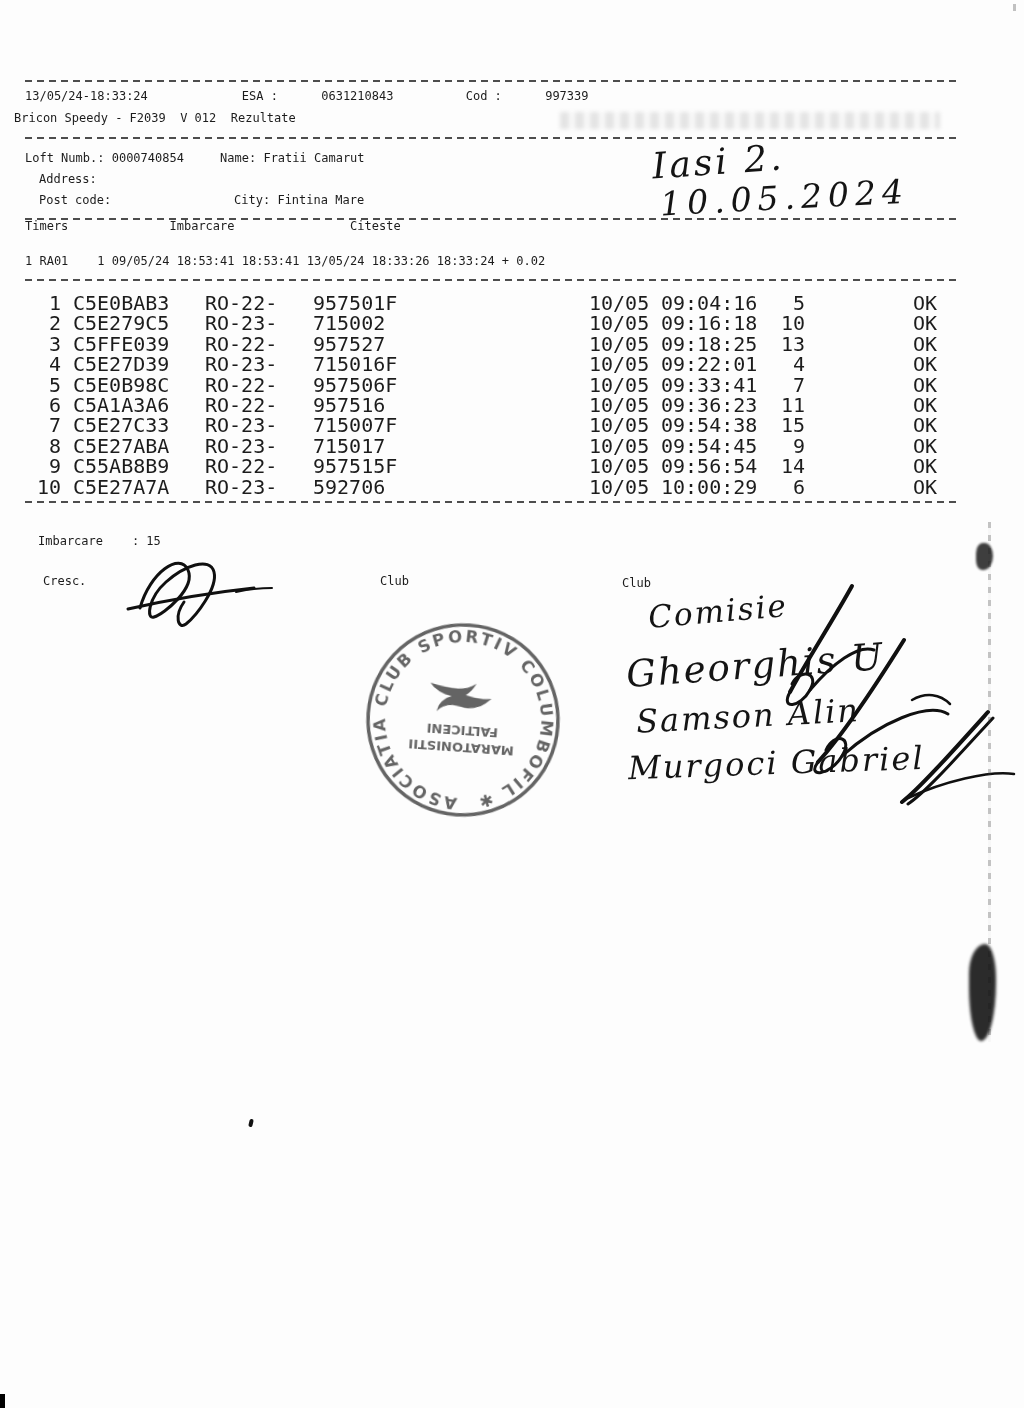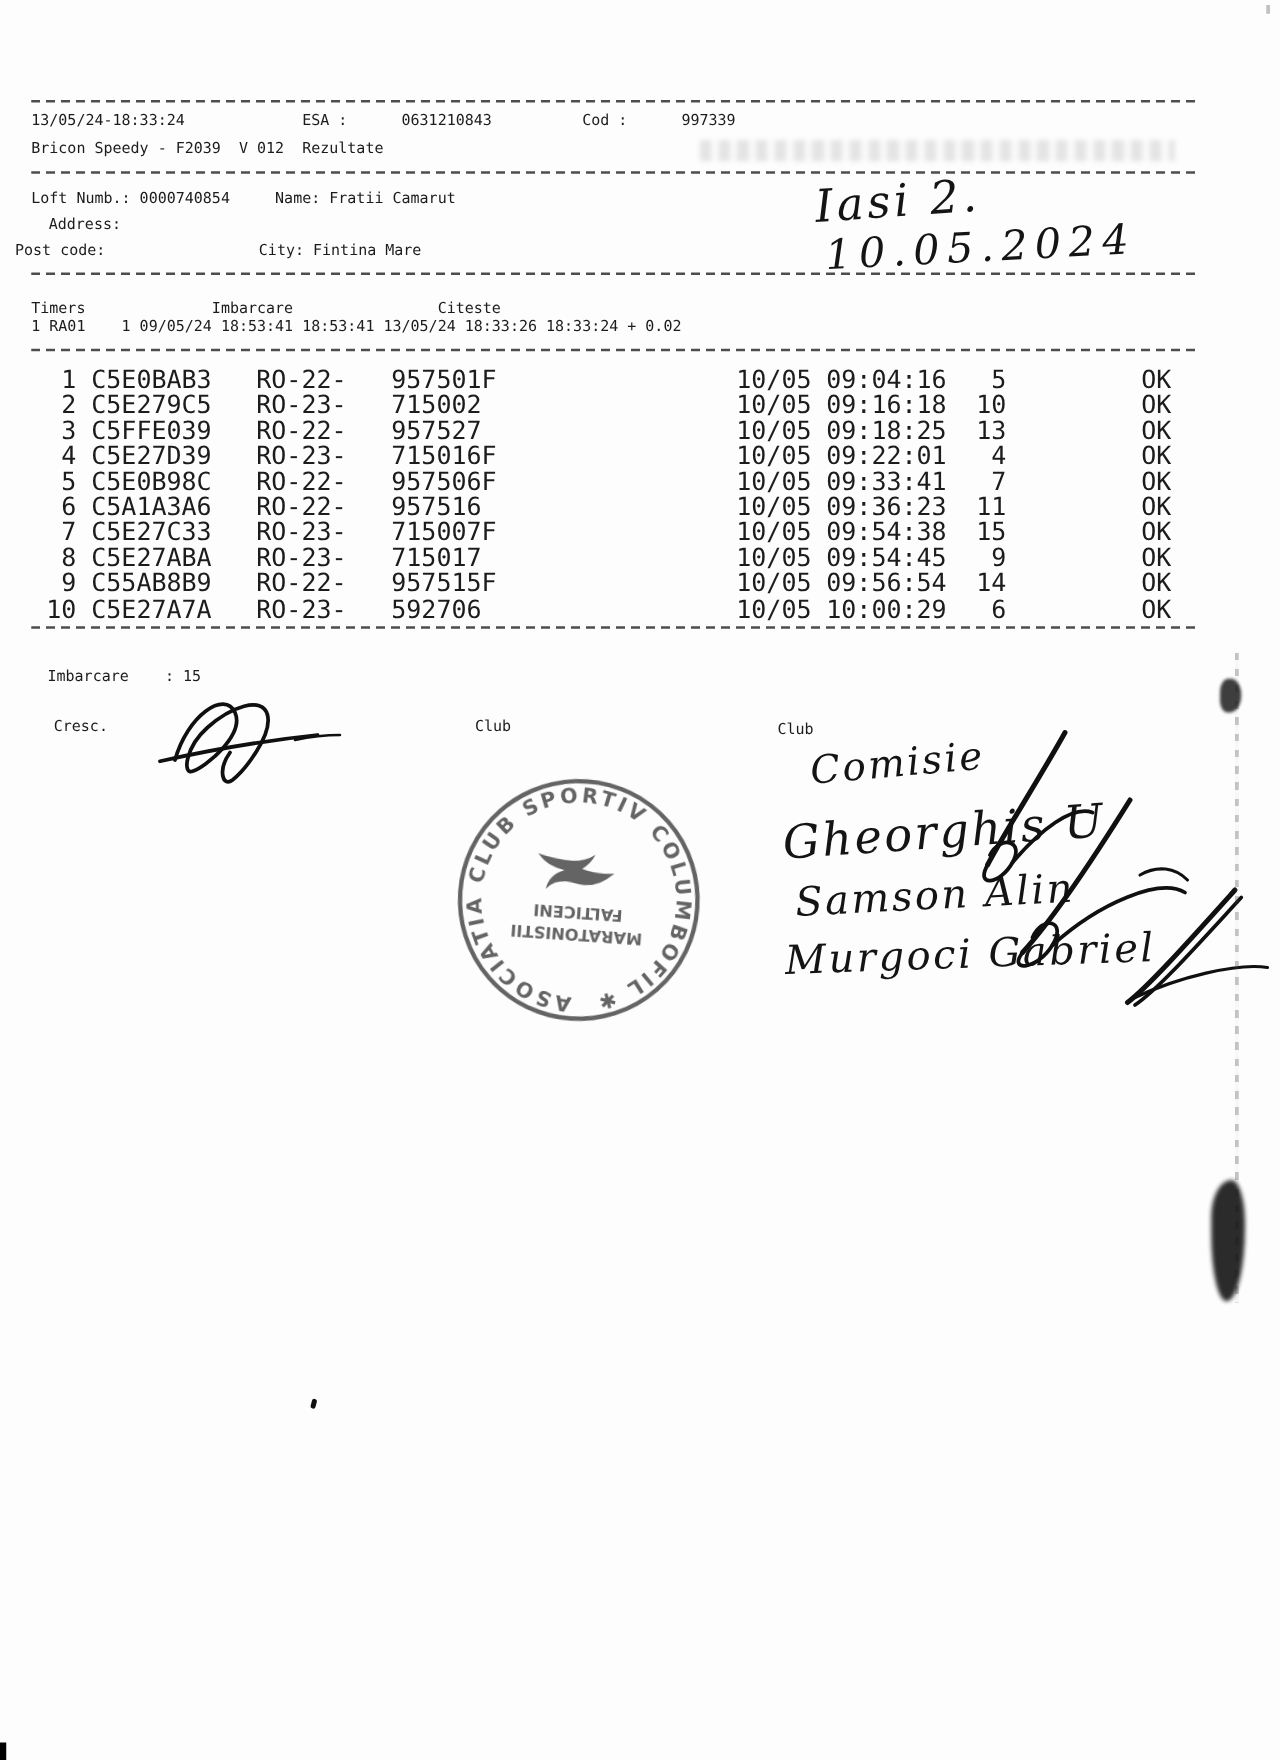--- a/index.html
+++ b/index.html
@@ -68,31 +68,31 @@
 </head>
 <body>
 
 <div class="dash" style="top:80px"></div>
 <div class="dash" style="top:137px"></div>
 <div class="dash" style="top:218px"></div>
 <div class="dash" style="top:279px"></div>
 <div class="dash" style="top:501px"></div>
 
 <div class="mono" style="left:25px;top:86px">13/05/24-18:33:24             ESA :      0631210843          Cod :      997339</div>
-<div class="mono" style="left:25px;top:108px">Bricon Speedy - F2039  V 012  Rezultate</div>
+<div class="mono" style="left:14px;top:108px">Bricon Speedy - F2039  V 012  Rezultate</div>
 <div class="smudge"></div>
 
 <div class="mono" style="left:25px;top:148px">Loft Numb.: 0000740854     Name: Fratii Camarut</div>
 <div class="mono" style="left:39px;top:169px">Address:</div>
-<div class="mono" style="left:12px;top:190px">Post code:                 City: Fintina Mare</div>
+<div class="mono" style="left:39px;top:190px">Post code:                 City: Fintina Mare</div>
 
 <div class="hand" style="left:652px;top:141px;font-size:36px;transform:rotate(-4deg);letter-spacing:3px">Iasi 2.</div>
 <div class="hand" style="left:660px;top:178px;font-size:33px;transform:rotate(-3deg);letter-spacing:6px">10.05.2024</div>
 
-<div class="mono" style="left:25px;top:236px">Timers              Imbarcare                Citeste</div>
+<div class="mono" style="left:25px;top:216px">Timers              Imbarcare                Citeste</div>
 <div class="mono" style="left:25px;top:251px">1 RA01    1 09/05/24 18:53:41 18:53:41 13/05/24 18:33:26 18:33:24 + 0.02</div>
 
 <div class="rows">
   <div class="row">
     <span class="c-no">1</span>
     <span class="c-timer">C5E0BAB3</span>
     <span class="c-pref">RO-22-</span>
     <span class="c-ring">957501F</span>
     <span class="c-date">10/05</span>
     <span class="c-time">09:04:16</span>

